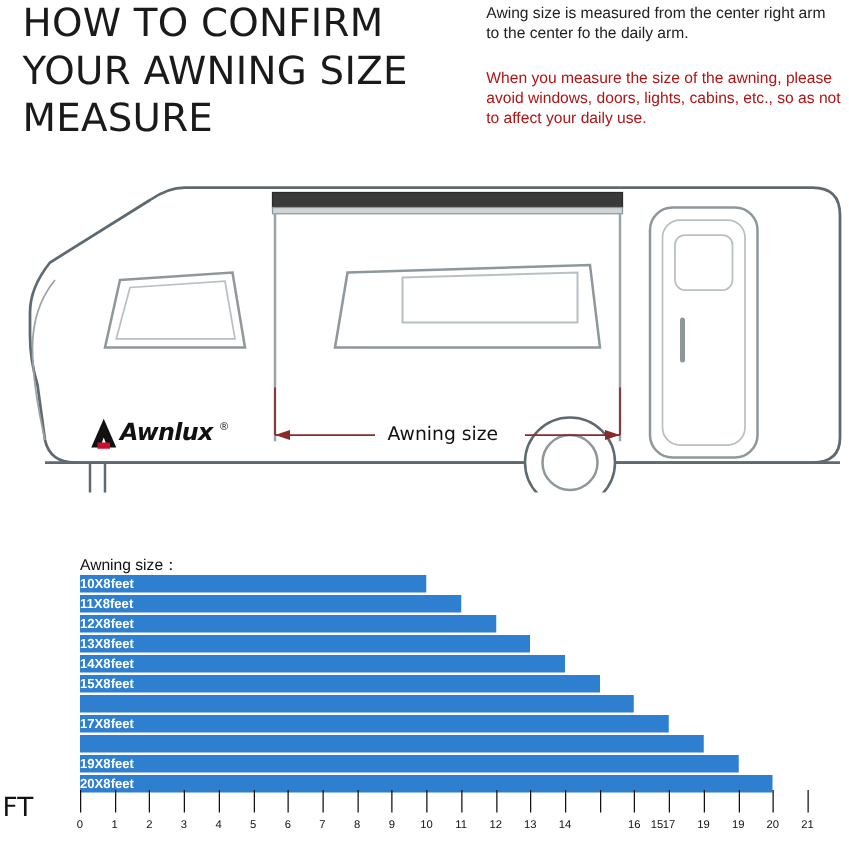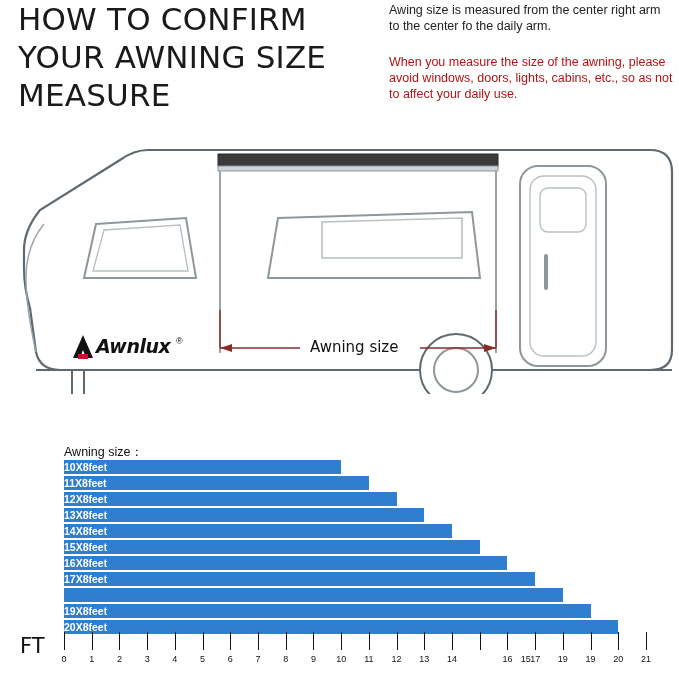--- a/index.html
+++ b/index.html
@@ -147,21 +147,21 @@
   
   .ruler {
     position: absolute;
     left: 0px;
     top: 196px;
     width: 679px;
     height: 46px;
   }
   .ft {
     position: absolute;
-    left: 20px;
+    left: 2px;
     top: 2px;
     font-size: 21px;
     font-family: "DejaVu Sans", sans-serif;
     color: #111;
   }
   .tick {
     position: absolute;
     top: 0px;
     width: 1px;
     height: 18px;
@@ -281,21 +281,20 @@
         <div class="bar-row">
           <div class="bar" style="width: 388px; background: rgb(47, 127, 209);"></div>
           <div class="bar-label" style="width: 388px;">14X8feet</div>
         </div>
         <div class="bar-row">
           <div class="bar" style="width: 415.714px; background: rgb(47, 127, 209);"></div>
           <div class="bar-label" style="width: 415.714px;">15X8feet</div>
         </div>
         <div class="bar-row">
           <div class="bar" style="width: 443.429px; background: rgb(47, 127, 209);"></div>
-          <div class="bar-label" style="width: 443.429px;">16X8feet</div>
         </div>
         <div class="bar-row">
           <div class="bar" style="width: 471.143px; background: rgb(47, 127, 209);"></div>
           <div class="bar-label" style="width: 471.143px;">17X8feet</div>
         </div>
         <div class="bar-row">
           <div class="bar" style="width: 498.857px; background: rgb(47, 127, 209);"></div>
         </div>
         <div class="bar-row">
           <div class="bar" style="width: 526.571px; background: rgb(47, 127, 209);"></div>

